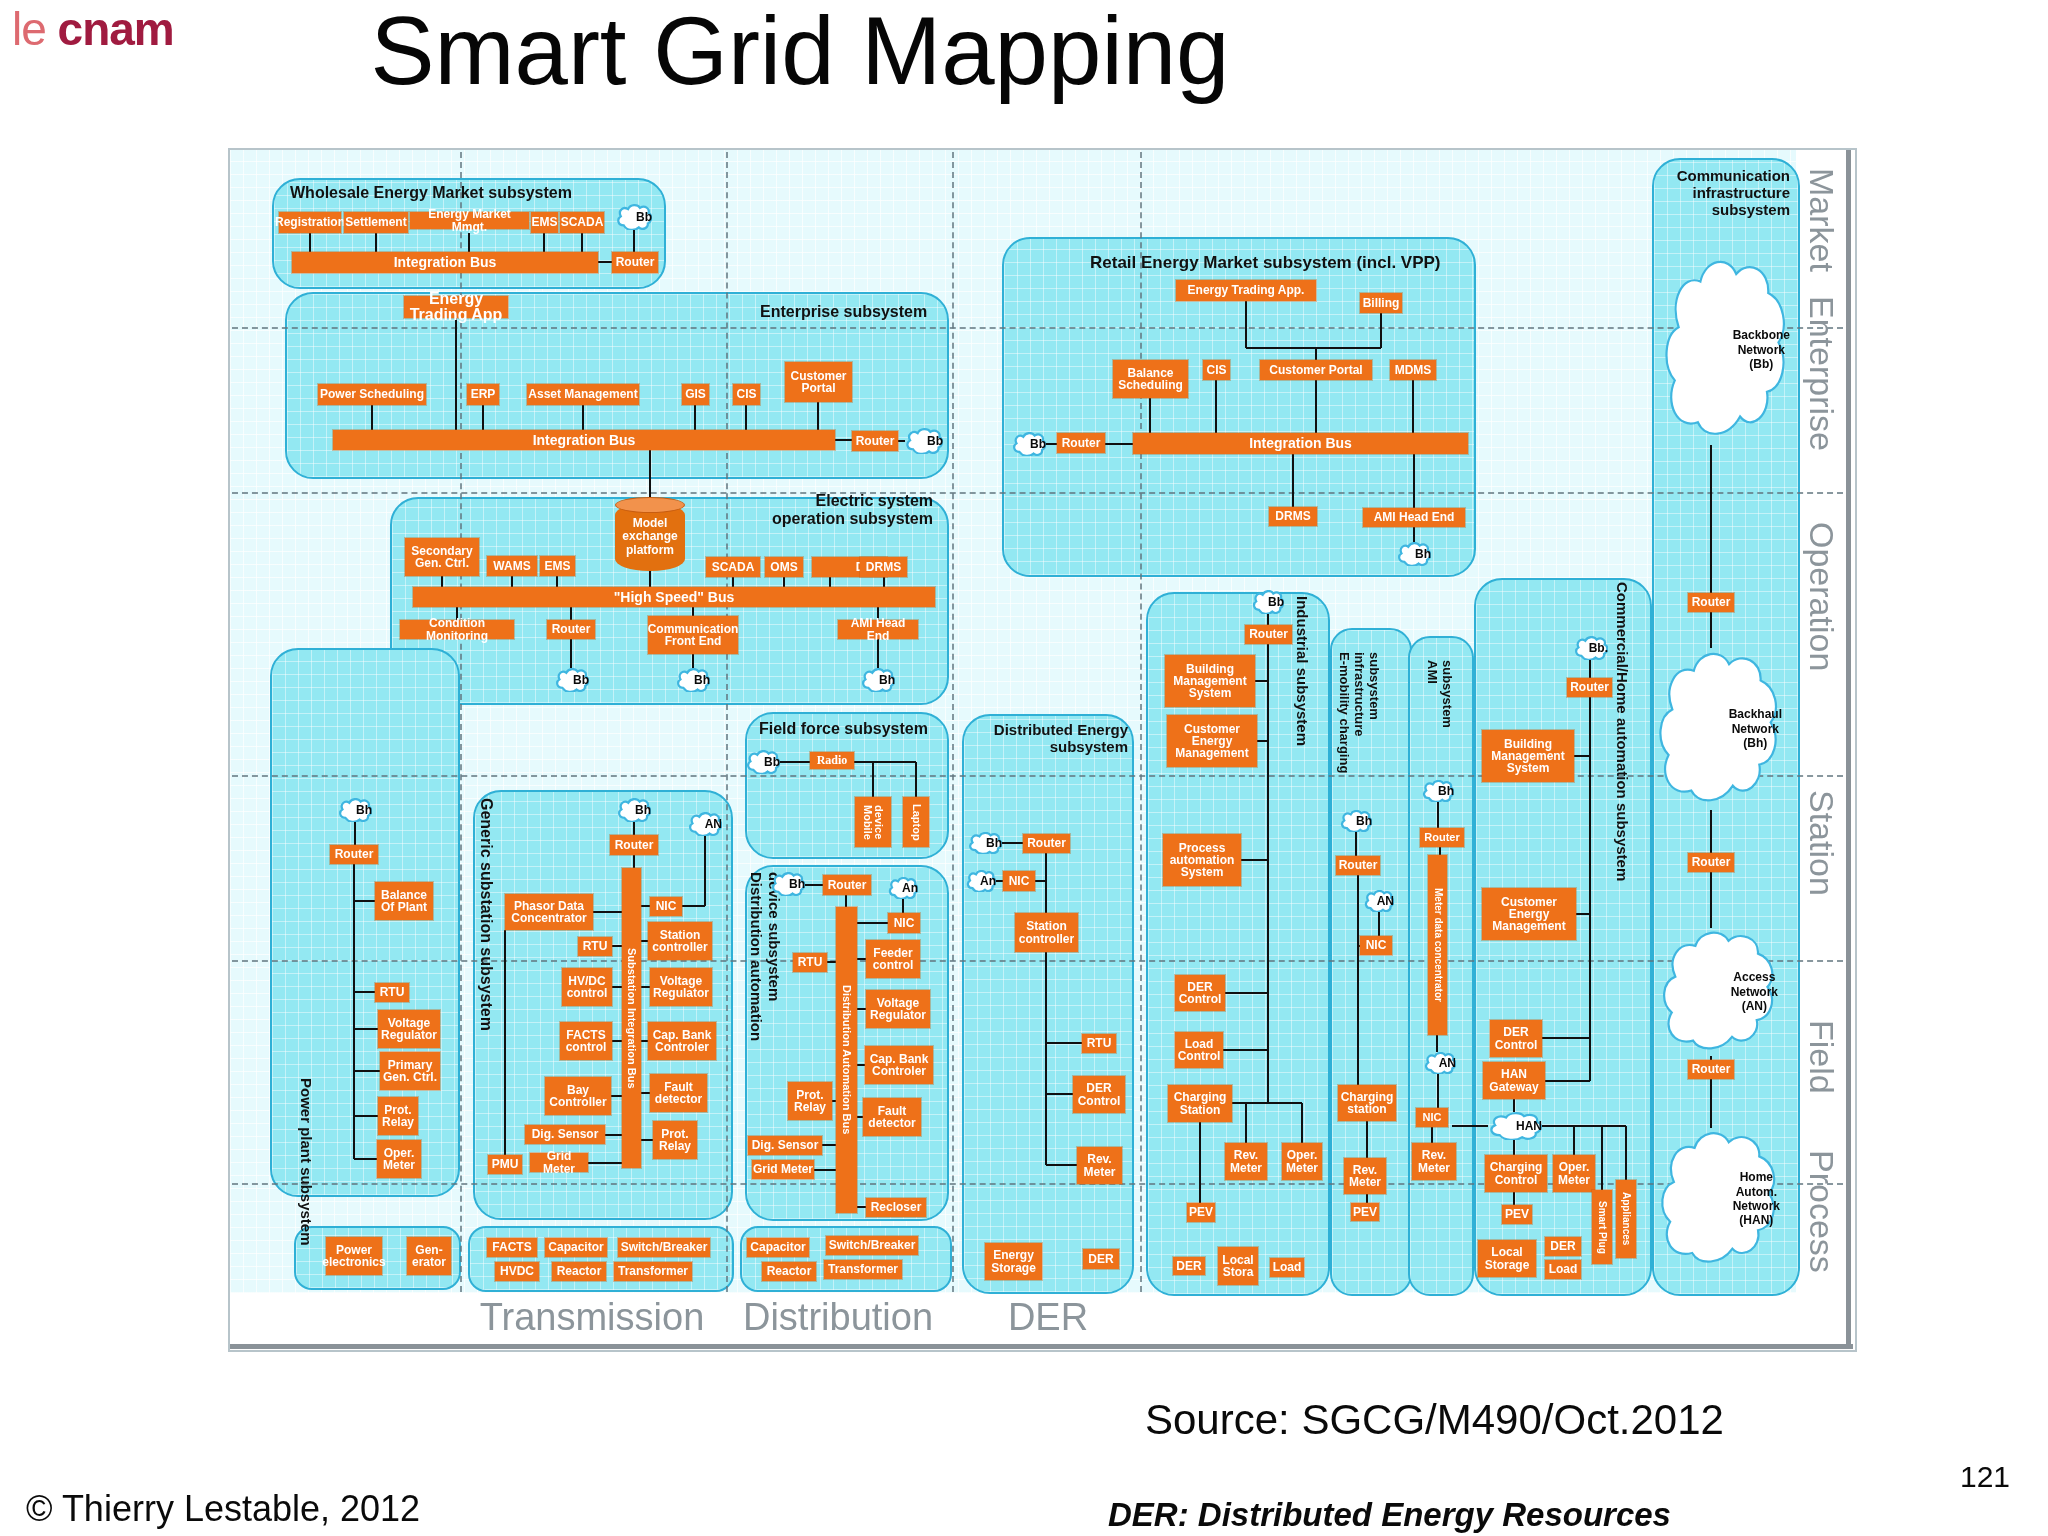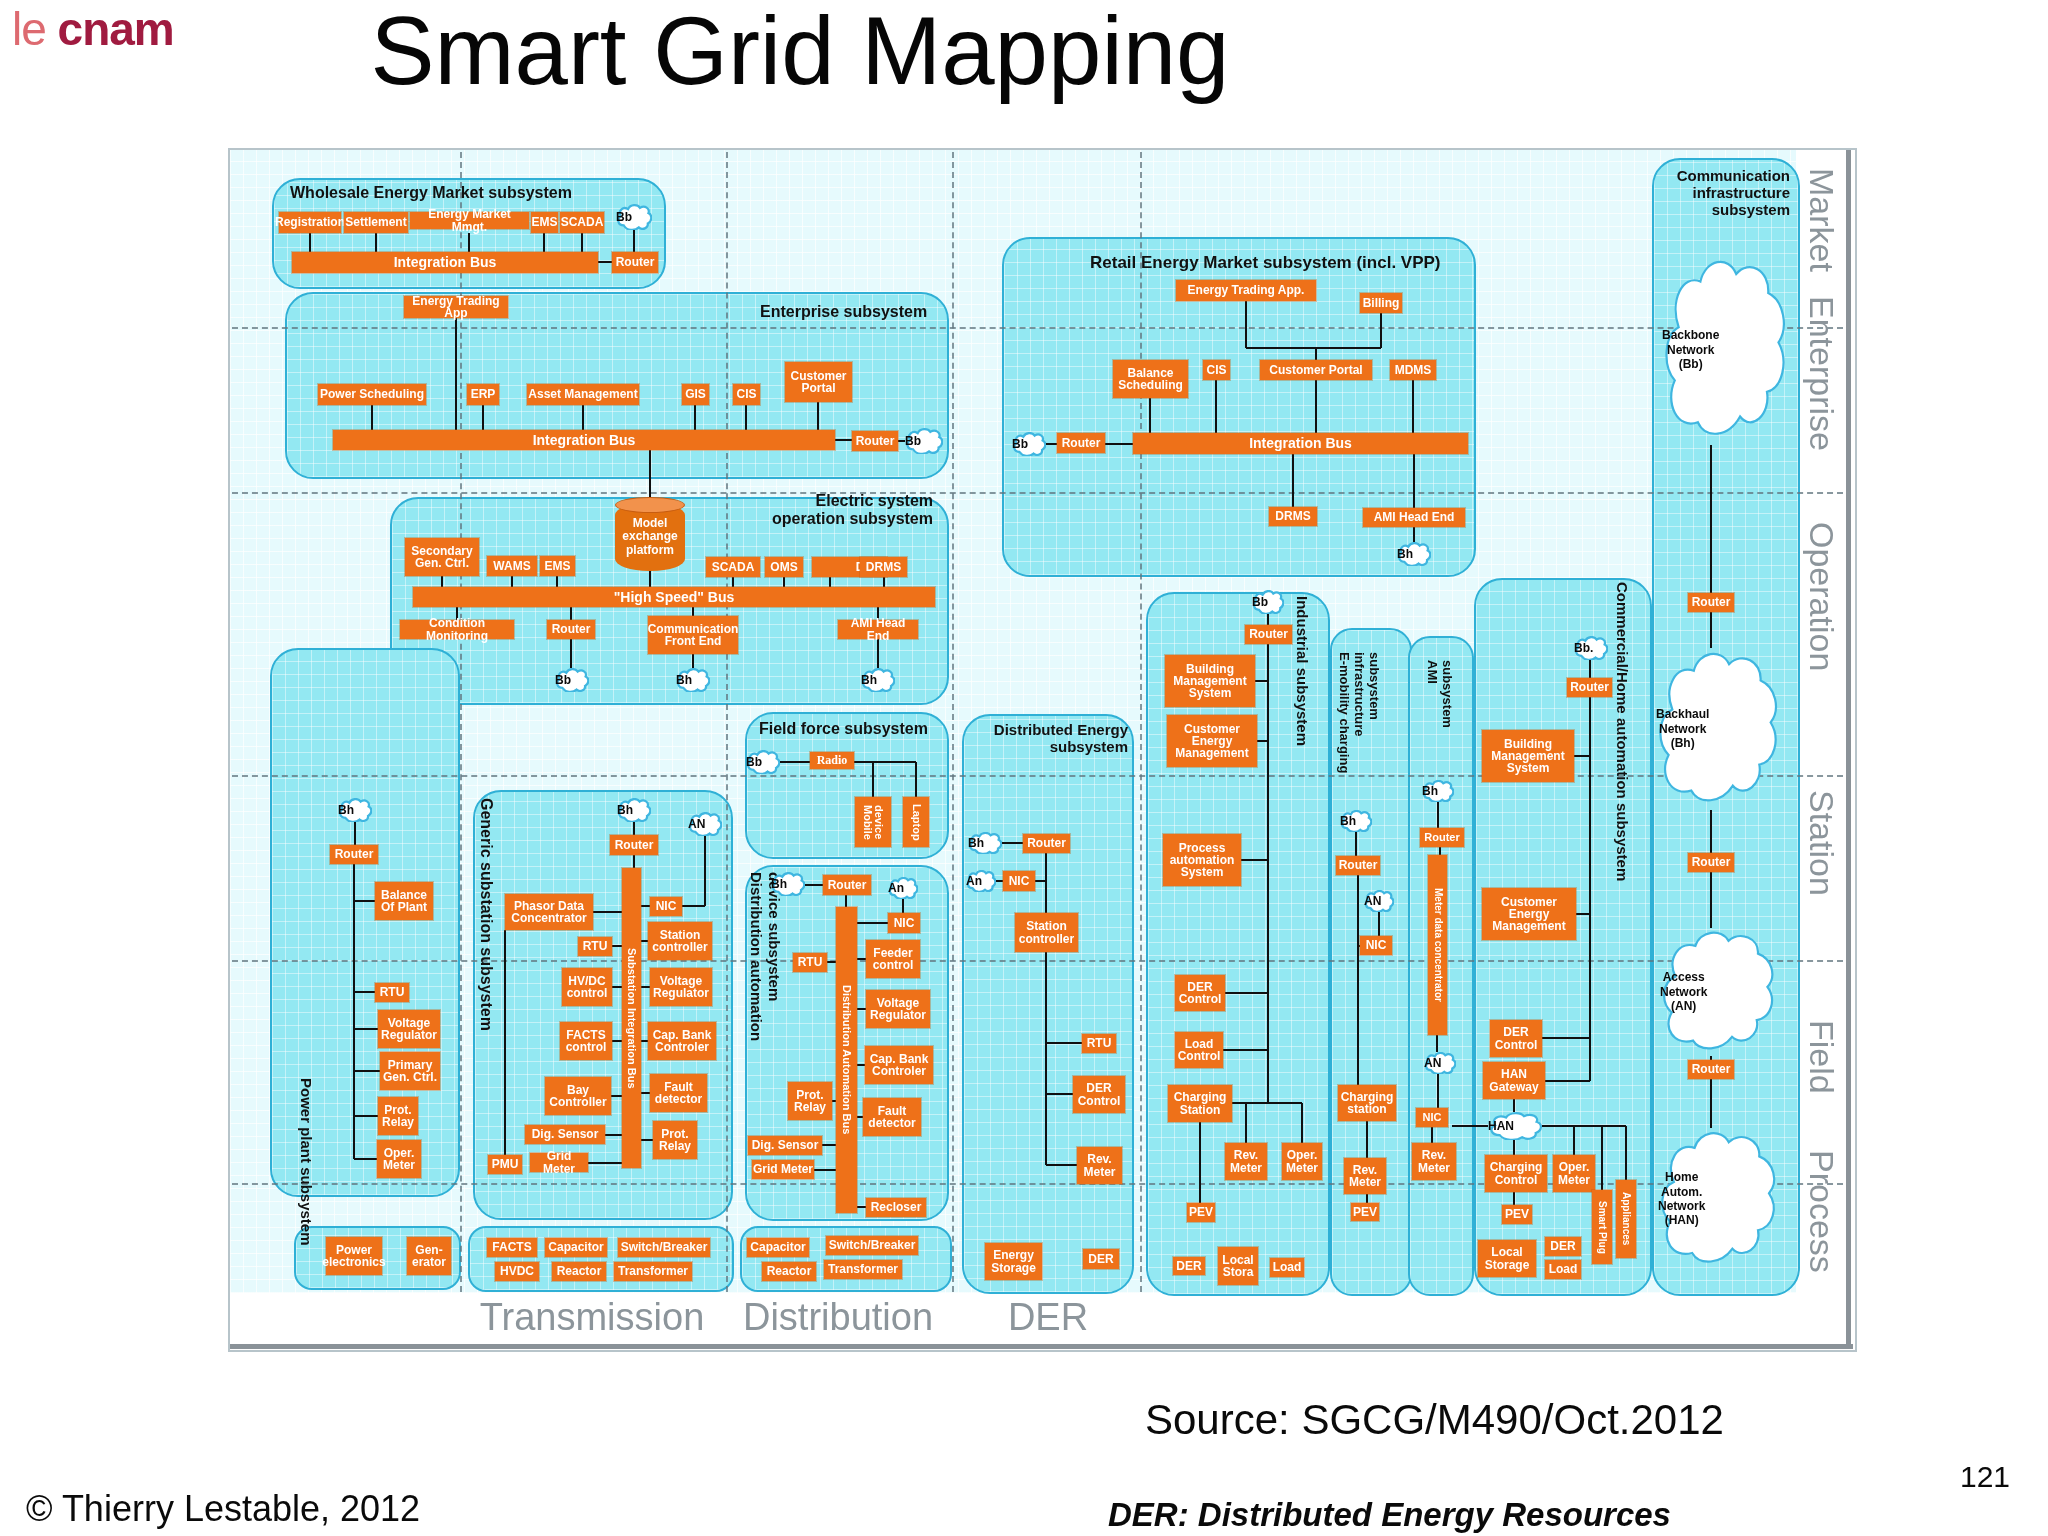--- a/index.html
+++ b/index.html
@@ -30,21 +30,21 @@
   .vlabel{z-index:4;font-weight:bold;color:#111;writing-mode:vertical-lr;white-space:pre-line;
           line-height:1.15;text-align:left}
   .dash-h{z-index:2;height:0;border-top:2px dashed rgba(96,116,126,.75)}
   .dash-v{z-index:2;width:0;border-left:2px dashed rgba(96,116,126,.75)}
   #connector-svg{left:0;top:0;z-index:3}
   .node{z-index:4;background:#ee7119;color:#fff;font-weight:bold;display:flex;align-items:center;
         justify-content:center;text-align:center;white-space:pre-line;line-height:1.02;
         font-size:13px;box-shadow:0 0 0 1px rgba(200,90,10,.35)}
   .bus{font-size:14px}
   .vbus,.vbox{writing-mode:vertical-lr;line-height:1;letter-spacing:0}
-  .cloud,.bigcloud{z-index:4;display:flex;align-items:center;justify-content:flex-start}
+  .cloud,.bigcloud{z-index:4;display:flex;align-items:center;justify-content:flex-end}
   .cloud svg,.bigcloud svg{position:absolute;left:0;top:0;width:100%;height:100%}
   .cloud-text{position:relative;font-weight:bold;color:#0a0a0a;font-size:12px}
   .bigcloud-text{position:relative;font-weight:bold;color:#0a0a0a;font-size:12px;
                  text-align:center;white-space:pre-line;line-height:1.2}
   .cyl{z-index:4;background:#e2700f;border-radius:34px/12px;display:flex;align-items:center;
        justify-content:center;text-align:center;color:#fff;font-weight:bold;font-size:12px;
        white-space:pre-line;line-height:1.1}
   .cyl::before{content:"";position:absolute;left:0;top:-6px;width:100%;height:16px;
        background:#f2924c;border-radius:50%;border:1px solid #c85d10;box-sizing:border-box}
   .cyl span{position:relative}
@@ -237,21 +237,21 @@
     <div class="abs node" style="left: 560px; top: 212px; width: 44px; height: 21px; font-size: 12px;">SCADA</div>
     <div class="abs cloud" style="left: 616px; top: 204px; width: 36px; height: 26px;">
       <svg viewBox="0 0 60 40" preserveAspectRatio="none">
         <path d="M13,33 C3,33 1,23 8,19 C3,10 12,3 20,8 C24,0 36,0 40,6 C48,1 57,7 54,14 C61,17 60,27 53,30 C54,37 44,41 38,36 C31,42 18,41 13,33 Z" fill="#ffffff" stroke="#3fb6e0" stroke-width="2.2" vector-effect="non-scaling-stroke"></path>
       </svg>
       <span class="cloud-text">Bb</span>
     </div>
     <div class="abs node bus" style="left: 292px; top: 252px; width: 306px; height: 21px;">Integration Bus</div>
     <div class="abs node" style="left: 612px; top: 252px; width: 46px; height: 21px; font-size: 12px;">Router</div>
     <div class="abs sub-title" style="left: 760px; top: 303px; font-size: 16px;">Enterprise subsystem</div>
-    <div class="abs node" style="left: 404px; top: 296px; width: 104px; height: 22px; font-size: 12px;">Energy Trading App</div>
+    <div class="abs node" style="left: 404px; top: 296px; width: 104px; height: 22px; font-size: 16px;">Energy Trading App</div>
     <div class="abs node" style="left: 318px; top: 384px; width: 108px; height: 21px; font-size: 12px;">Power Scheduling</div>
     <div class="abs node" style="left: 467px; top: 384px; width: 32px; height: 21px; font-size: 12px;">ERP</div>
     <div class="abs node" style="left: 527px; top: 384px; width: 112px; height: 21px; font-size: 12px;">Asset Management</div>
     <div class="abs node" style="left: 682px; top: 384px; width: 27px; height: 21px; font-size: 12px;">GIS</div>
     <div class="abs node" style="left: 733px; top: 384px; width: 27px; height: 21px; font-size: 12px;">CIS</div>
     <div class="abs node" style="left: 785px; top: 362px; width: 67px; height: 40px; font-size: 12px;">Customer
 Portal</div>
     <div class="abs node bus" style="left: 333px; top: 430px; width: 502px; height: 20px;">Integration Bus</div>
     <div class="abs node" style="left: 852px; top: 431px; width: 46px; height: 20px; font-size: 12px;">Router</div>
     <div class="abs cloud" style="left: 905px; top: 428px; width: 38px; height: 26px;">

